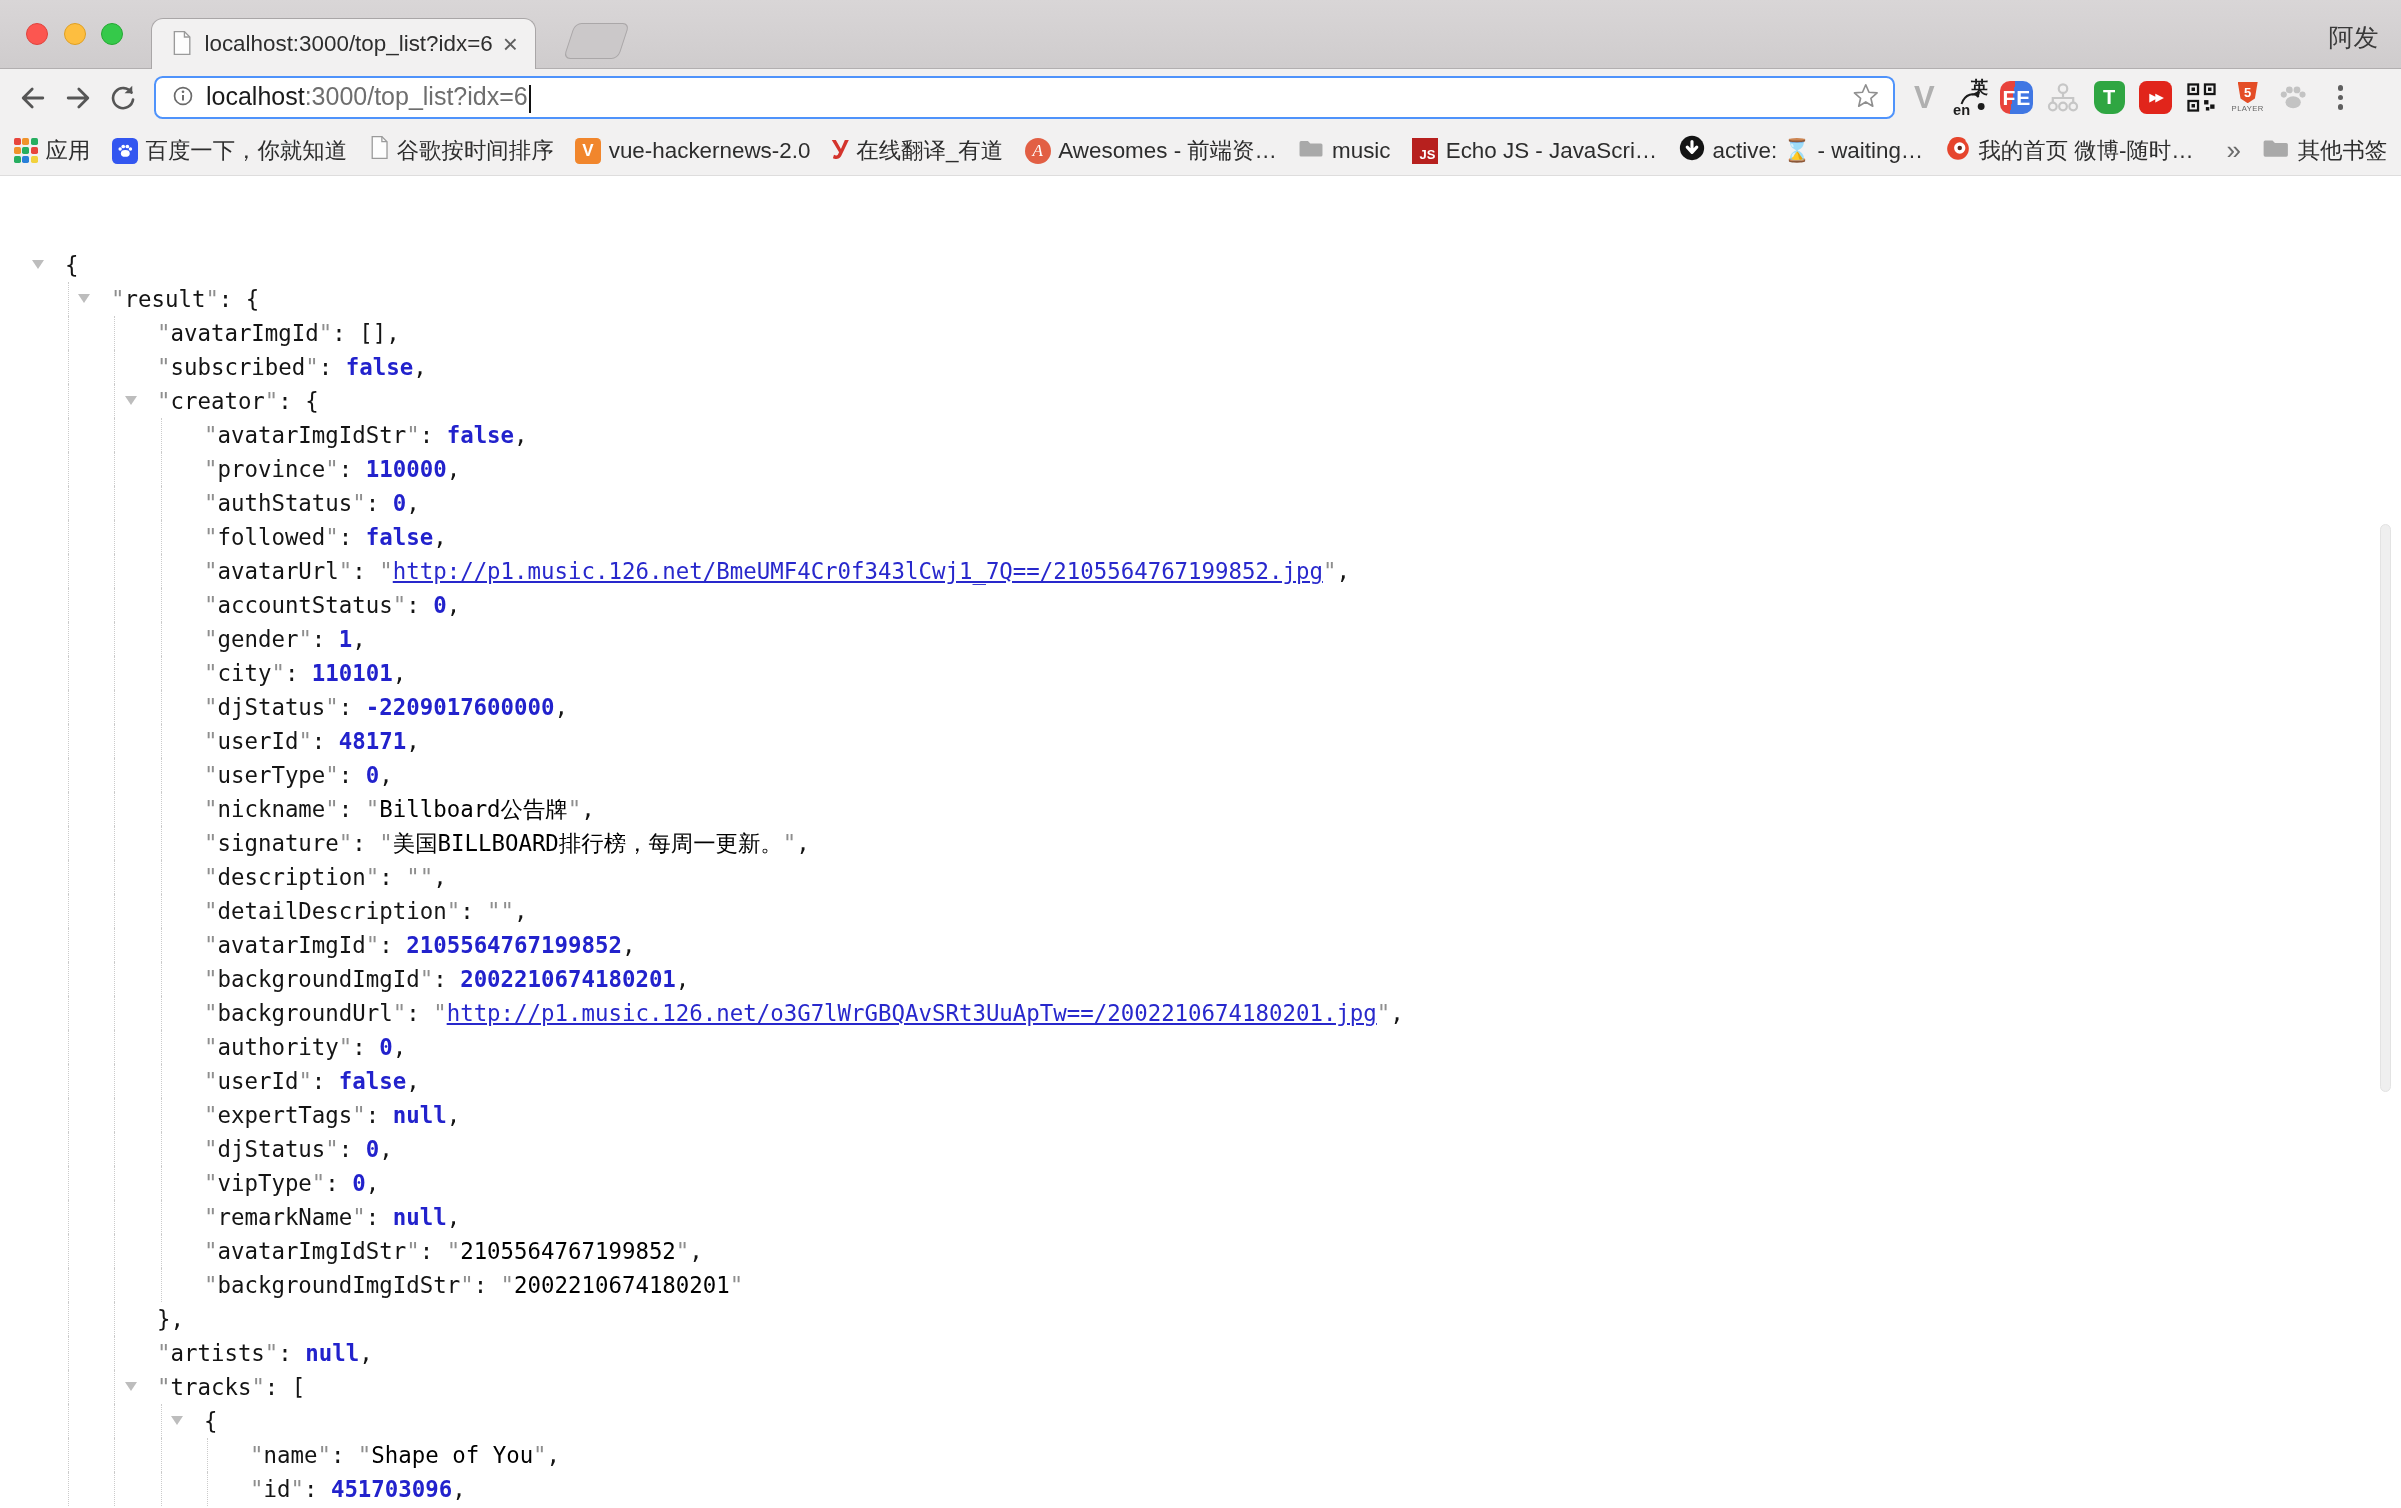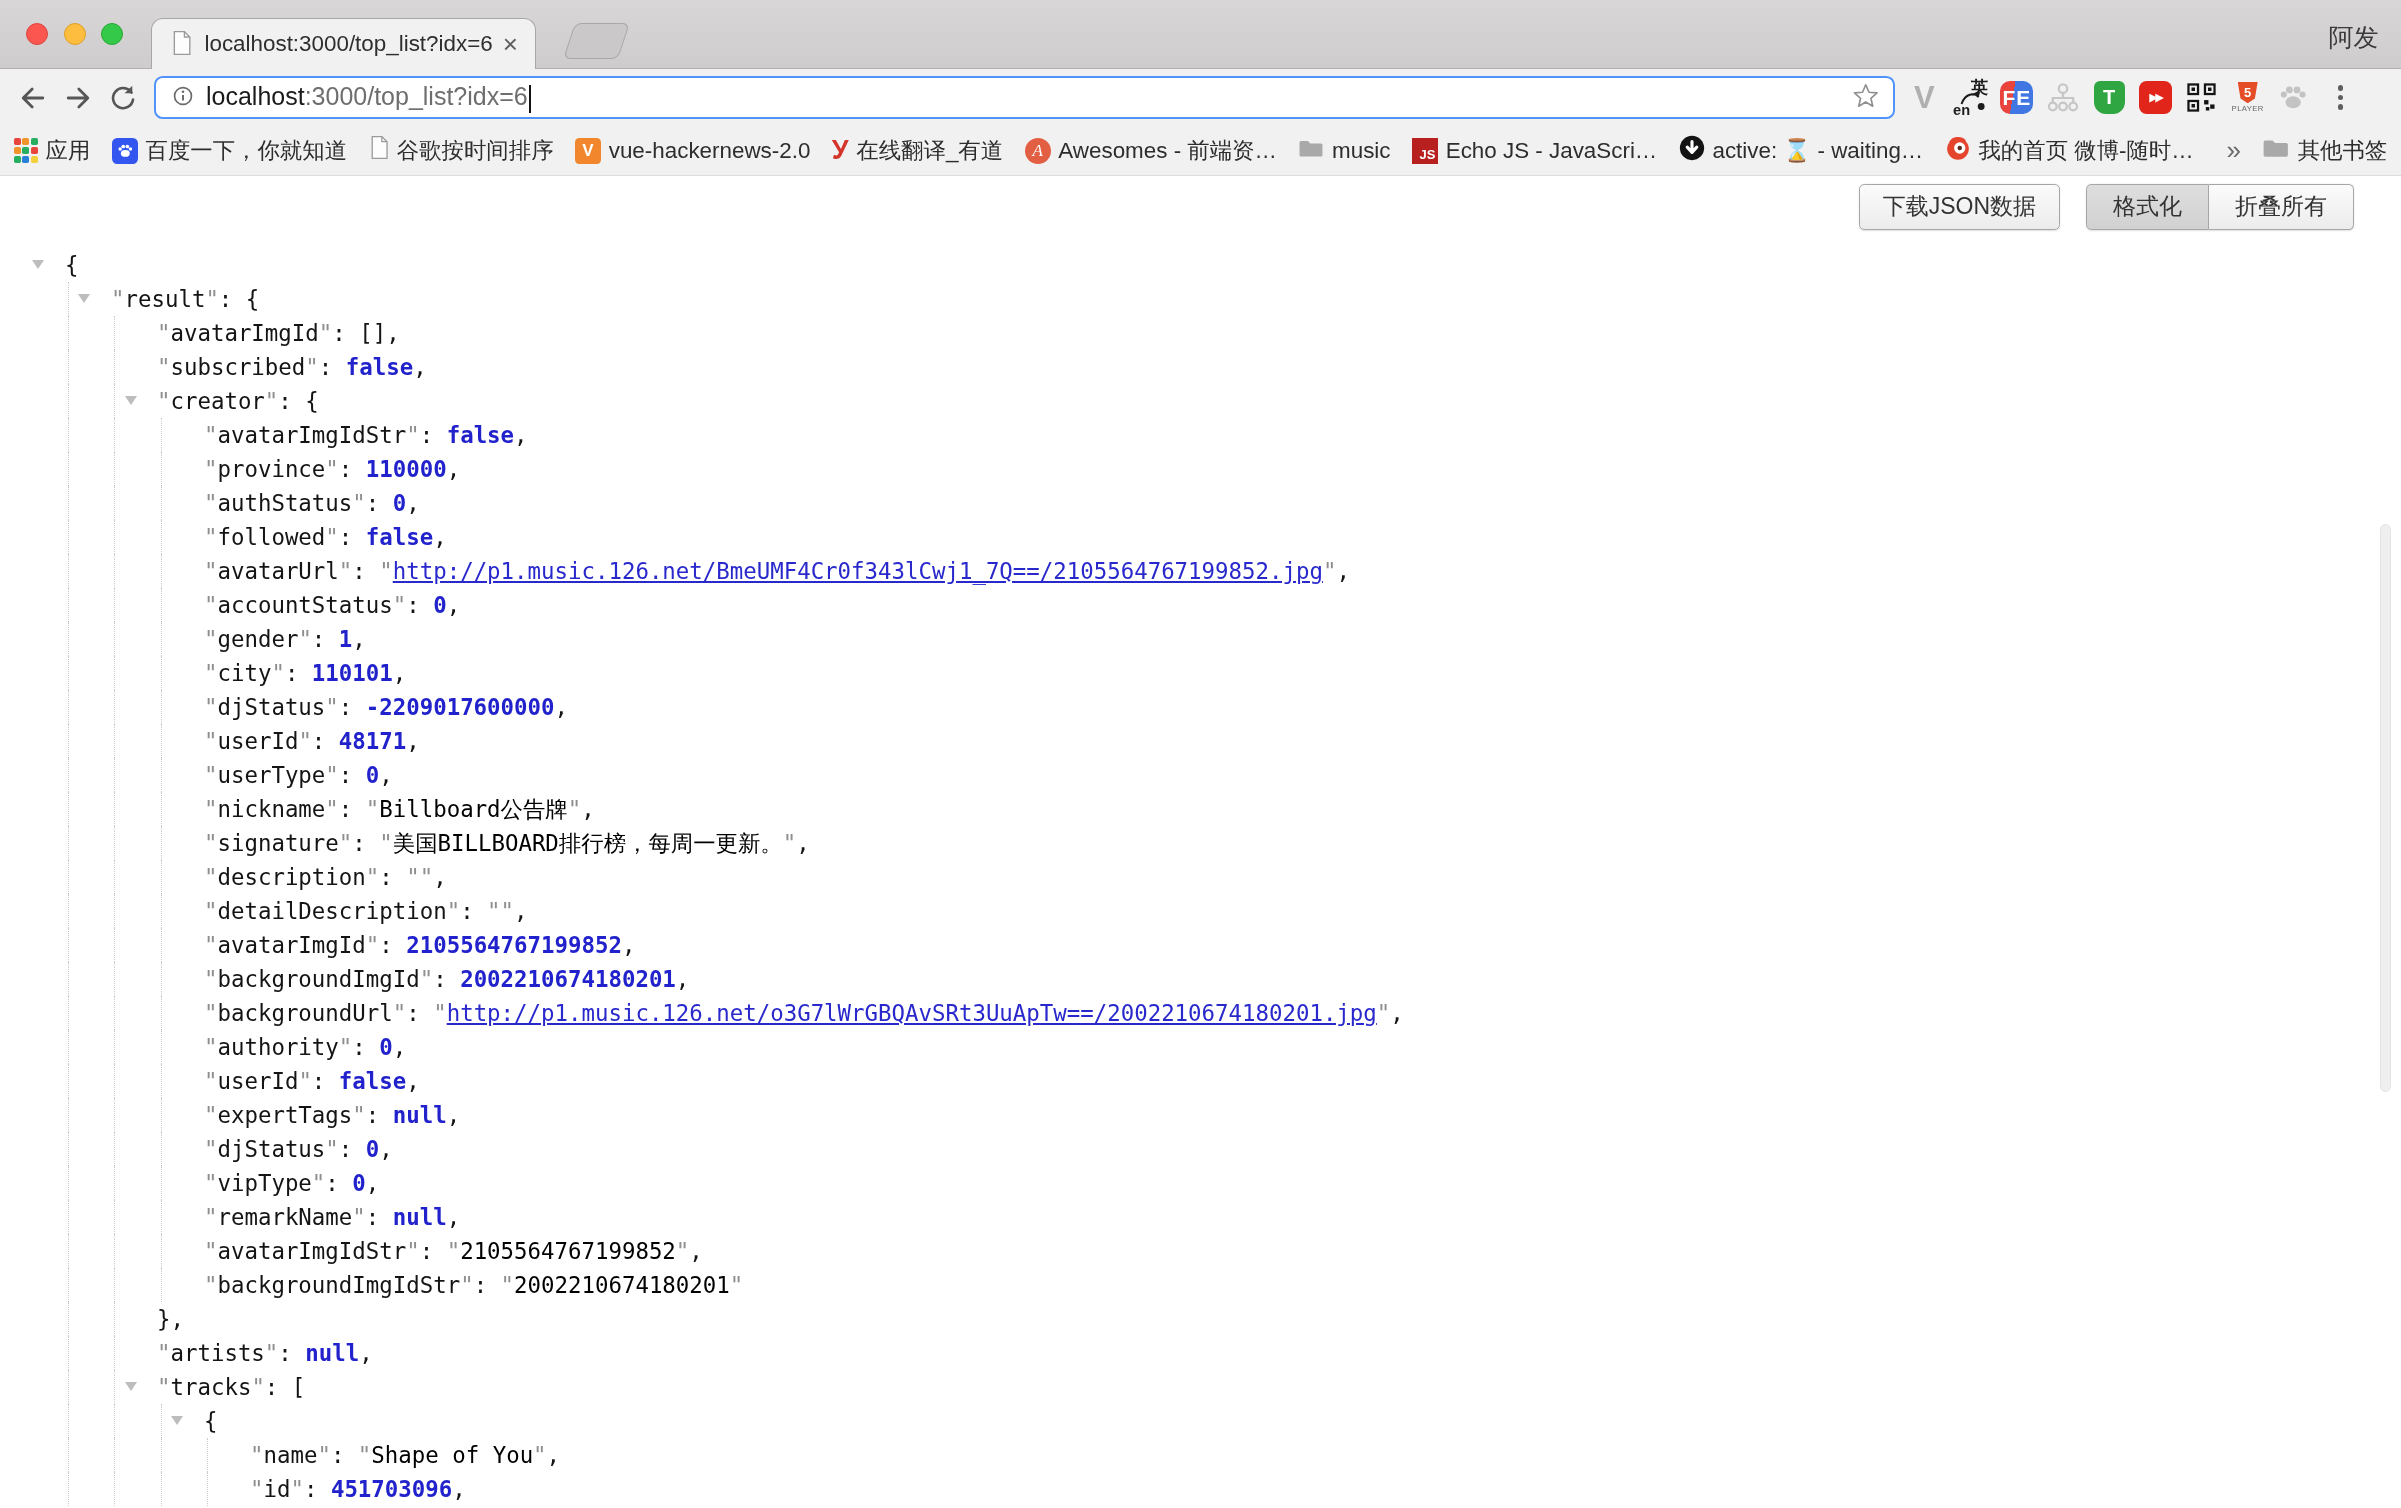--- a/index.html
+++ b/index.html
@@ -306,27 +306,20 @@
   <span class="bm-chevron">»</span>
   <span class="bm">
     <span><svg width="27.5" height="21.5" viewBox="0 0 34 26">
           <path d="M2 6 a2 2 0 0 1 2 -2 h9 l3 3 h14 a2 2 0 0 1 2 2 v13 a2 2 0 0 1 -2 2 H4 a2 2 0 0 1 -2 -2 Z" fill="#a9a9a9"></path>
         </svg></span>
     <span>其他书签</span>
   </span>
 </div>
 
 <div class="content">
-  <div class="actions">
-    <div class="btn">下载JSON数据</div>
-    <div class="btn-group">
-      <div class="seg seg-active">格式化</div>
-      <div class="seg seg-plain">折叠所有</div>
-    </div>
-  </div>
 
   <div class="json-tree">
       <div class="jline" style="padding-left: 65px;"><span class="caret" style="left: 32px;"></span><span class="p">{</span></div>
       <div class="jline" style="padding-left: 111px;"><span class="guide" style="left: 68px;"></span><span class="caret" style="left: 78px;"></span><span class="q">"</span><span class="k">result</span><span class="q">"</span><span class="p">: </span><span class="p">{</span></div>
       <div class="jline" style="padding-left: 157px;"><span class="guide" style="left: 68px;"></span><span class="guide" style="left: 114px;"></span><span class="q">"</span><span class="k">avatarImgId</span><span class="q">"</span><span class="p">: </span><span class="p">[]</span><span class="p">,</span></div>
       <div class="jline" style="padding-left: 157px;"><span class="guide" style="left: 68px;"></span><span class="guide" style="left: 114px;"></span><span class="q">"</span><span class="k">subscribed</span><span class="q">"</span><span class="p">: </span><span class="n">false</span><span class="p">,</span></div>
       <div class="jline" style="padding-left: 157px;"><span class="guide" style="left: 68px;"></span><span class="guide" style="left: 114px;"></span><span class="caret" style="left: 125px;"></span><span class="q">"</span><span class="k">creator</span><span class="q">"</span><span class="p">: </span><span class="p">{</span></div>
       <div class="jline" style="padding-left: 204px;"><span class="guide" style="left: 68px;"></span><span class="guide" style="left: 114px;"></span><span class="guide" style="left: 161px;"></span><span class="q">"</span><span class="k">avatarImgIdStr</span><span class="q">"</span><span class="p">: </span><span class="n">false</span><span class="p">,</span></div>
       <div class="jline" style="padding-left: 204px;"><span class="guide" style="left: 68px;"></span><span class="guide" style="left: 114px;"></span><span class="guide" style="left: 161px;"></span><span class="q">"</span><span class="k">province</span><span class="q">"</span><span class="p">: </span><span class="n">110000</span><span class="p">,</span></div>
       <div class="jline" style="padding-left: 204px;"><span class="guide" style="left: 68px;"></span><span class="guide" style="left: 114px;"></span><span class="guide" style="left: 161px;"></span><span class="q">"</span><span class="k">authStatus</span><span class="q">"</span><span class="p">: </span><span class="n">0</span><span class="p">,</span></div>

